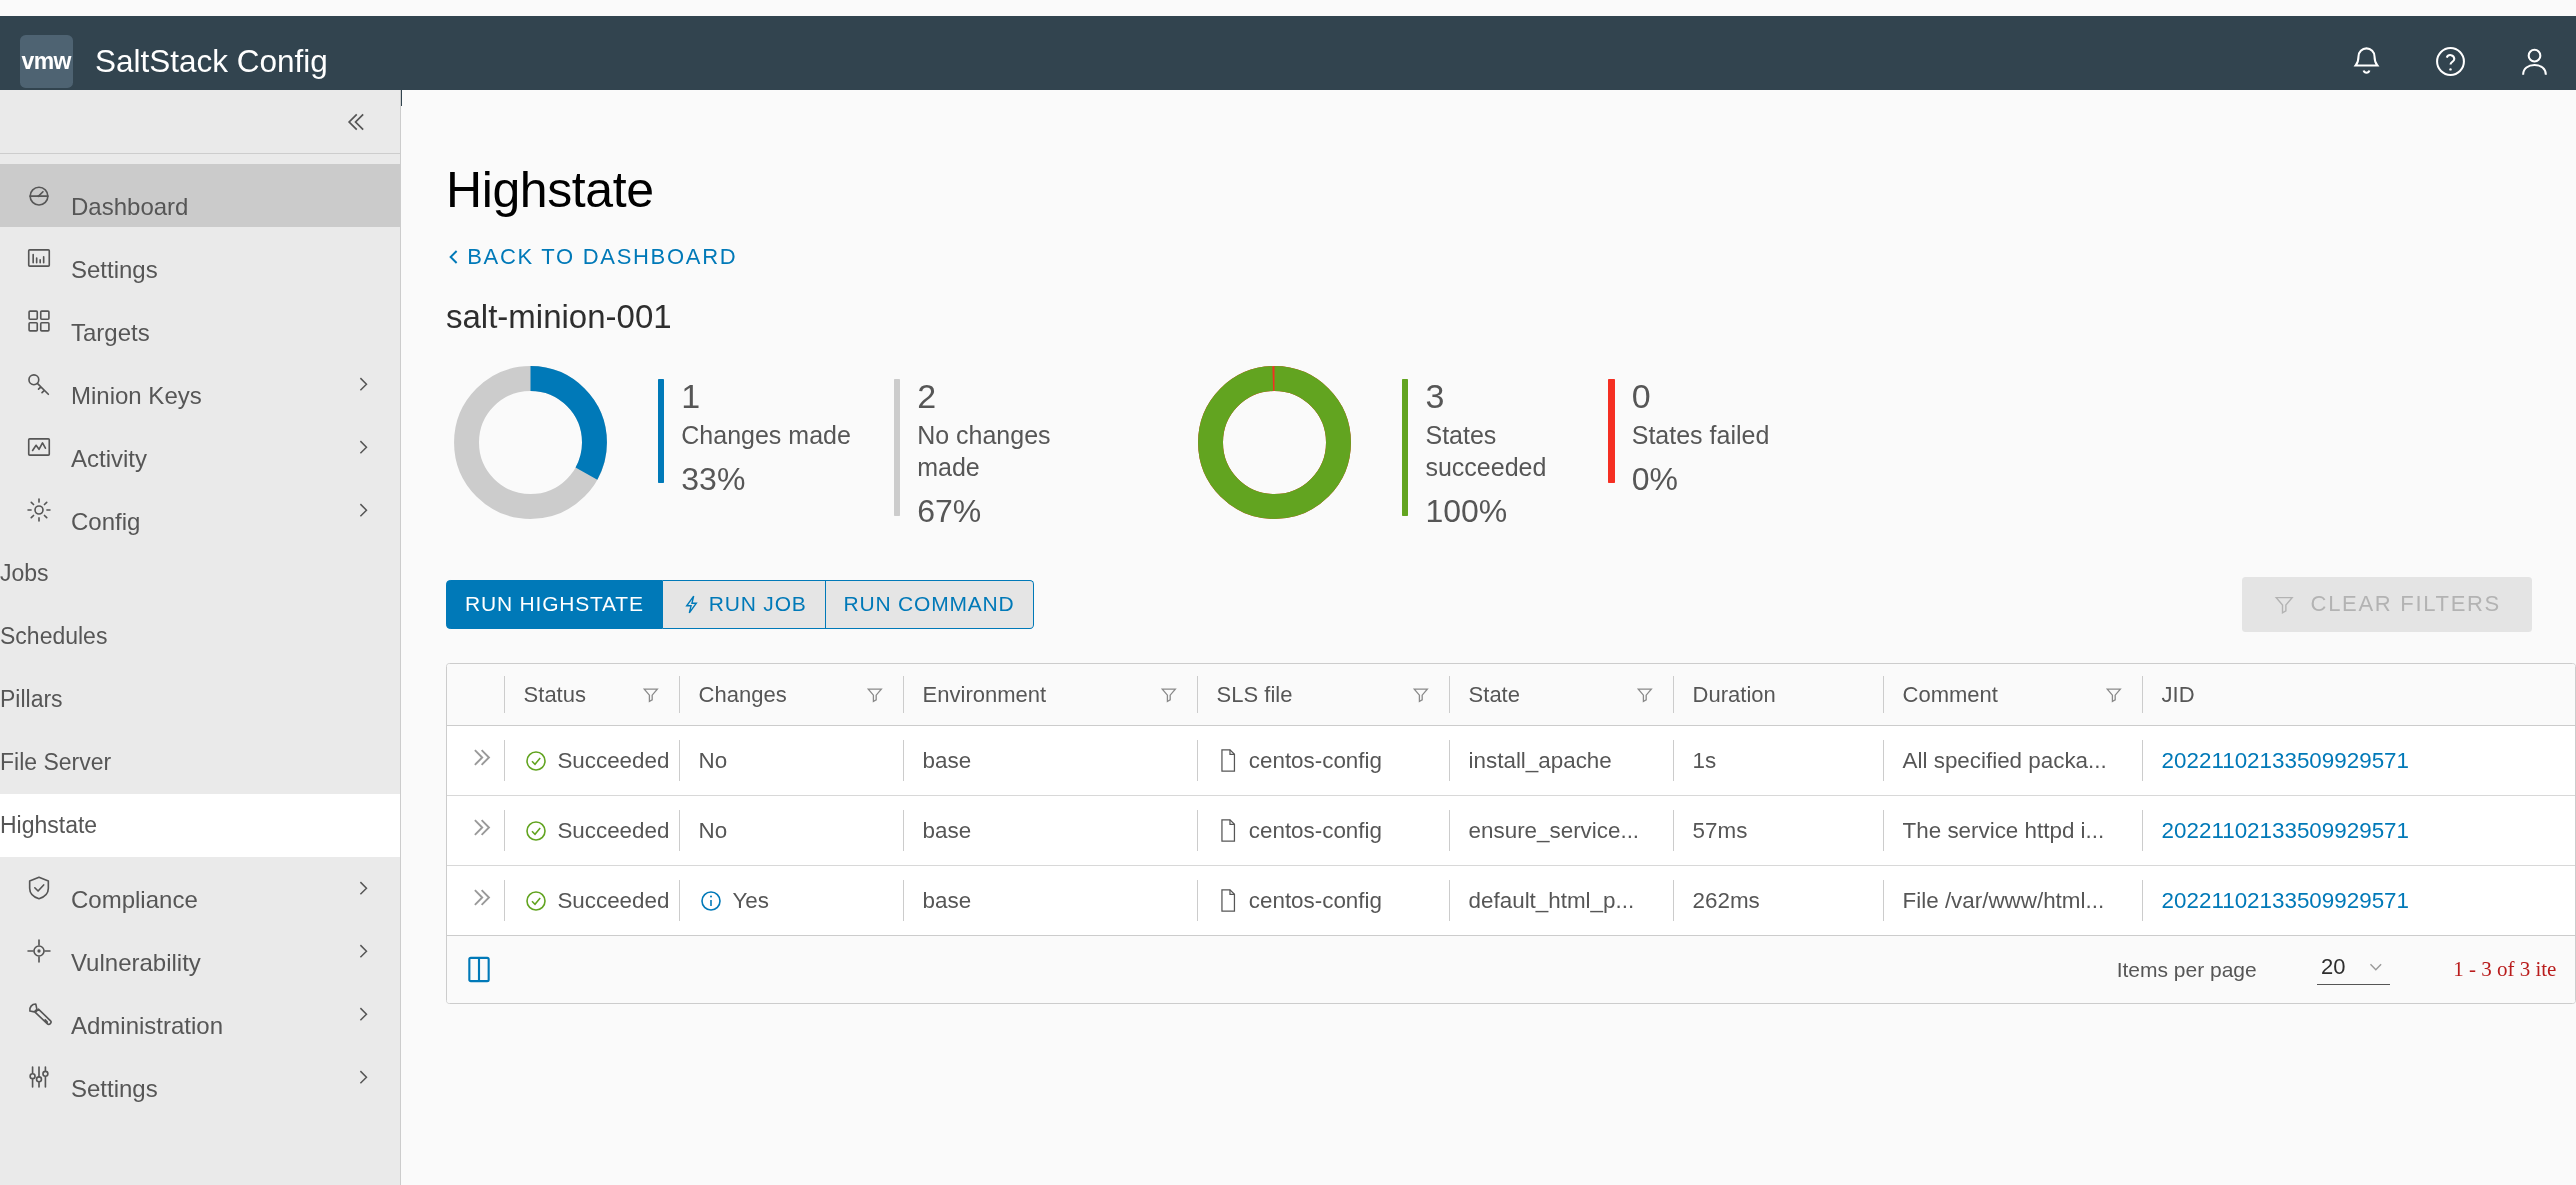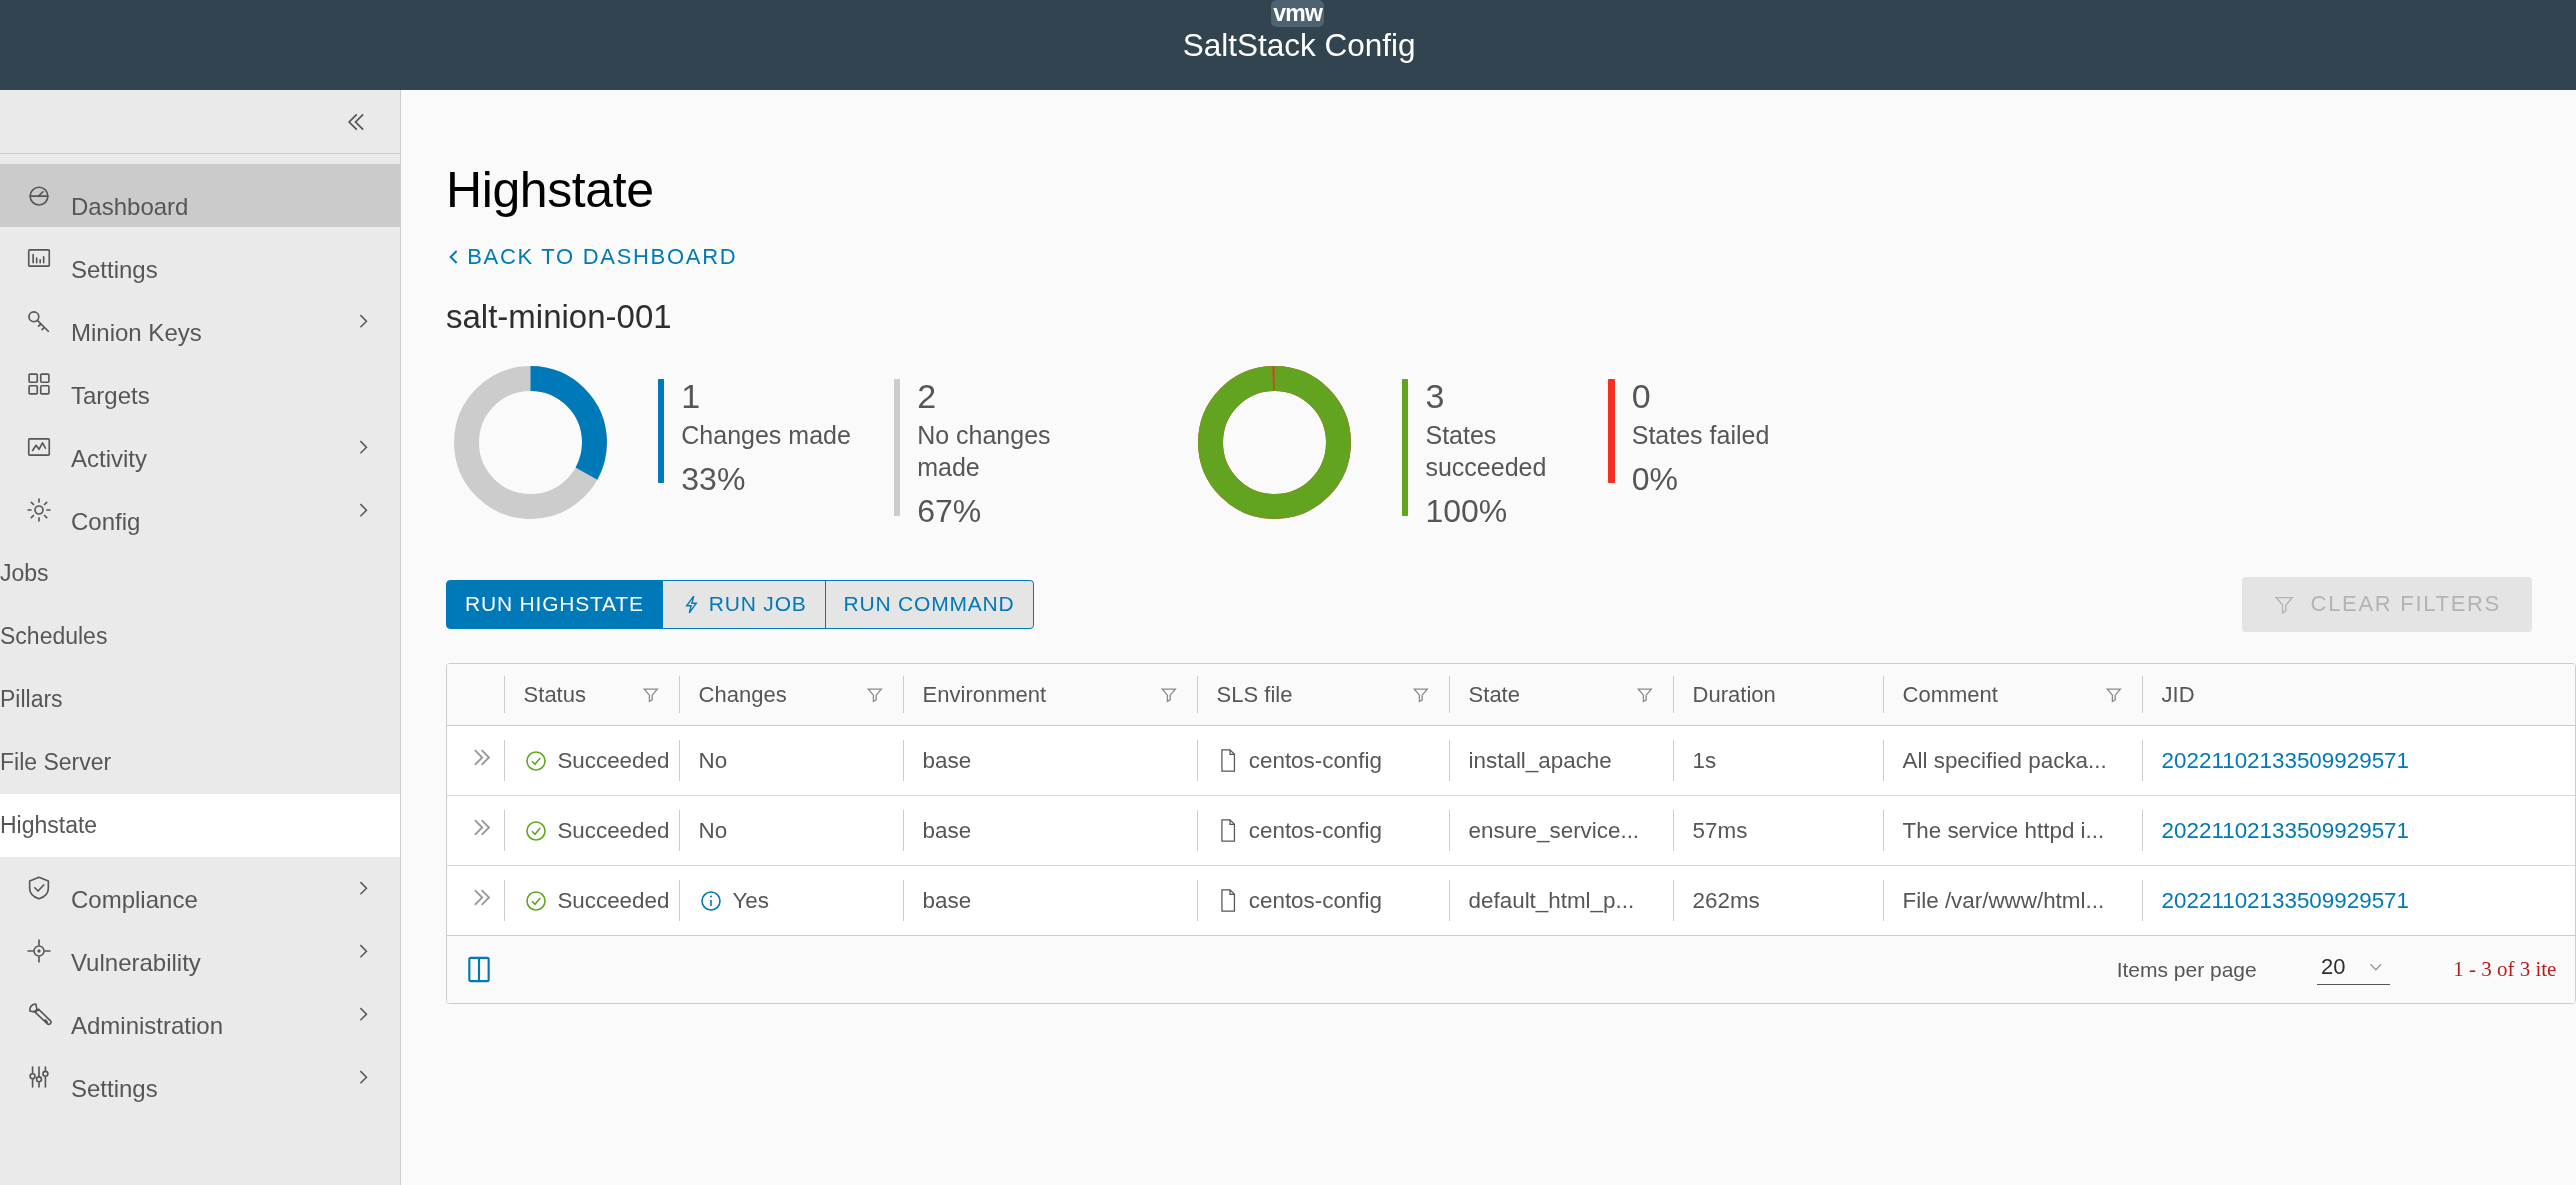--- a/index.html
+++ b/index.html
@@ -5,24 +5,24 @@
   * { box-sizing: border-box; margin: 0; padding: 0; }
   html, body {
     width: 2576px; height: 1185px;
     font-family: "Liberation Sans", sans-serif;
     background: #fafafa;
     overflow: hidden;
   }
 
   
   .app-header {
-    position: absolute; top: 0; left: 0;
+    position: absolute; top: 16px; left: 0;
     width: 2576px; height: 90px;
     background: #32444f;
-    display: flex; align-items: center; flex-direction: column;
+    display: flex; align-items: center;
   }
   .brand-logo {
     width: 53px; height: 53px;
     margin-left: 19.6px;
     background: #4e6372;
     border-radius: 5.6px;
     display: flex; align-items: center; justify-content: center;
     color: #ffffff; font-weight: bold; font-size: 23px;
     letter-spacing: -0.7px;
   }
@@ -288,41 +288,41 @@
           <svg viewBox="0 0 24 24" fill="none" stroke="#565656" stroke-width="1.4" stroke-linecap="round" stroke-linejoin="round">
             <rect x="3.2" y="5" width="17.6" height="14" rx="0.8"></rect>
             <path d="M7 16V9M10 16v-4M13 16v-2.5M16 16v-5"></path>
           </svg>
         </span>
         <span class="nav-label">Settings</span>
       </div>
       <div class="nav-item">
         <span class="nav-icon">
           <svg viewBox="0 0 24 24" fill="none" stroke="#565656" stroke-width="1.4" stroke-linecap="round" stroke-linejoin="round">
+            <rect x="3.5" y="3.5" width="7" height="7" rx="0.8"></rect>
+            <rect x="13.5" y="3.5" width="7" height="7" rx="0.8"></rect>
+            <rect x="3.5" y="13.5" width="7" height="7" rx="0.8"></rect>
+            <rect x="13.5" y="13.5" width="7" height="7" rx="0.8"></rect>
+          </svg>
+        </span>
+        <span class="nav-label">Targets</span>
+      </div>
+      <div class="nav-item">
+        <span class="nav-icon">
+          <svg viewBox="0 0 24 24" fill="none" stroke="#565656" stroke-width="1.4" stroke-linecap="round" stroke-linejoin="round">
             <circle cx="7.6" cy="8.4" r="4.2"></circle>
             <path d="M10.6 11.4 20 20.8M16.6 17.4l-2 2M13.6 14.4l-2 2"></path>
           </svg>
         </span>
         <span class="nav-label">Minion Keys</span>
         <span class="nav-chev">
           <svg viewBox="0 0 24 24" fill="none" stroke="#565656" stroke-width="1.6">
             <path d="M9 5.5 15.5 12 9 18.5"></path>
           </svg>
         </span>
-      </div>
-      <div class="nav-item">
-        <span class="nav-icon">
-          <svg viewBox="0 0 24 24" fill="none" stroke="#565656" stroke-width="1.4" stroke-linecap="round" stroke-linejoin="round">
-            <rect x="3.5" y="3.5" width="7" height="7" rx="0.8"></rect>
-            <rect x="13.5" y="3.5" width="7" height="7" rx="0.8"></rect>
-            <rect x="3.5" y="13.5" width="7" height="7" rx="0.8"></rect>
-            <rect x="13.5" y="13.5" width="7" height="7" rx="0.8"></rect>
-          </svg>
-        </span>
-        <span class="nav-label">Targets</span>
       </div>
       <div class="nav-item">
         <span class="nav-icon">
           <svg viewBox="0 0 24 24" fill="none" stroke="#565656" stroke-width="1.4" stroke-linecap="round" stroke-linejoin="round">
             <rect x="3.2" y="5" width="17.6" height="14" rx="0.8"></rect>
             <path d="M6.5 15 9.5 10.5 12 14 15 8.5 17.5 13"></path>
           </svg>
         </span>
         <span class="nav-label">Activity</span>
         <span class="nav-chev">

